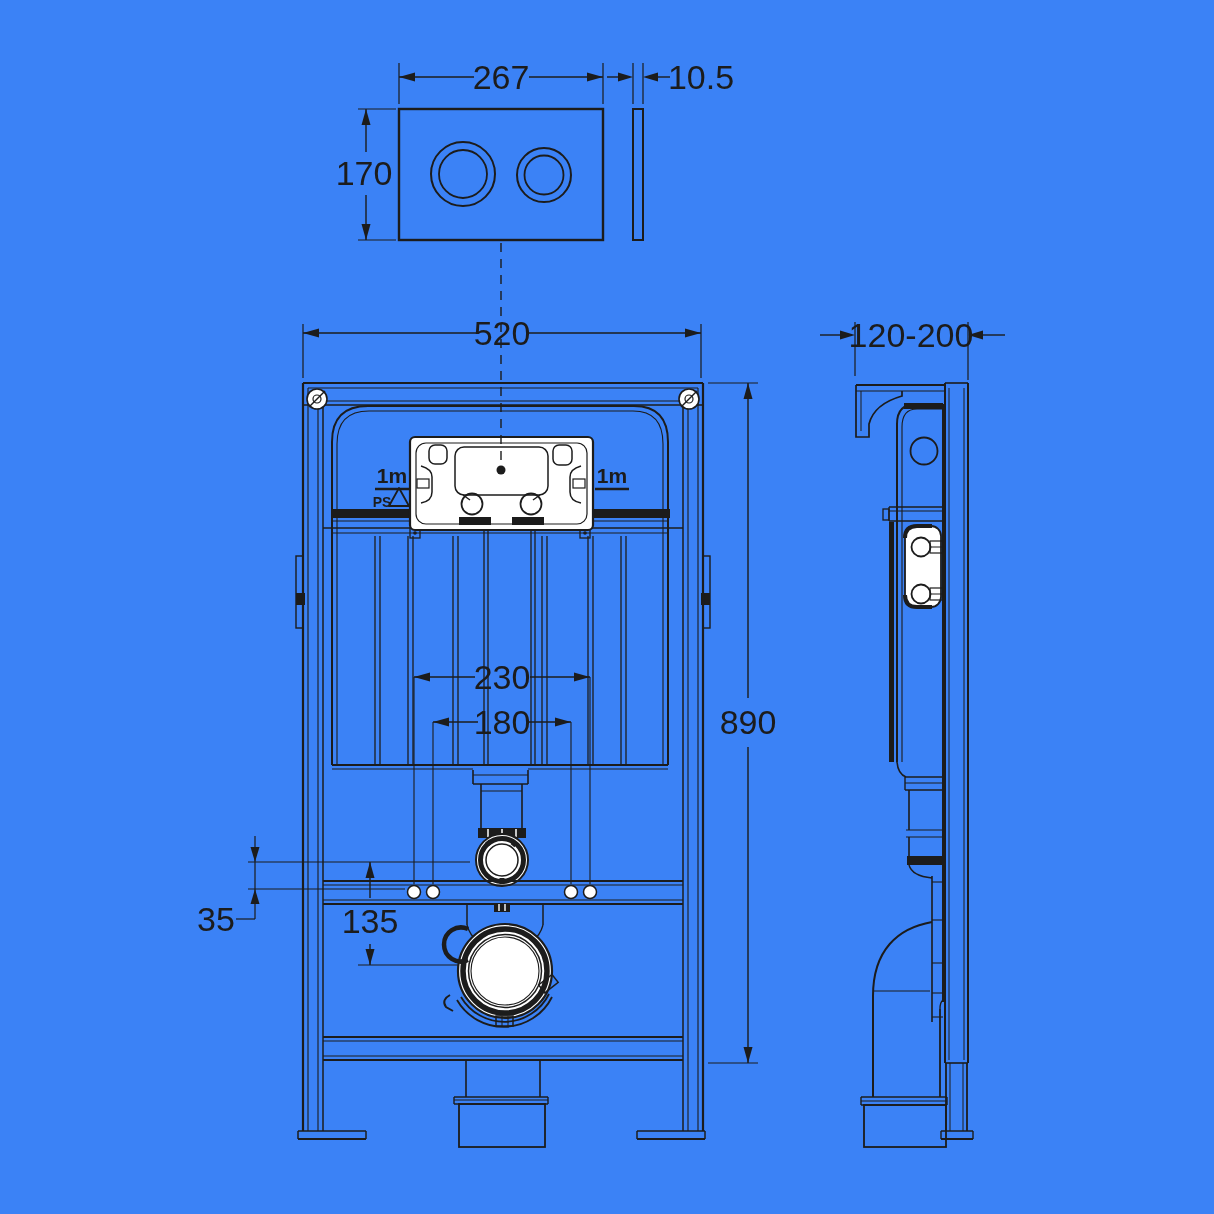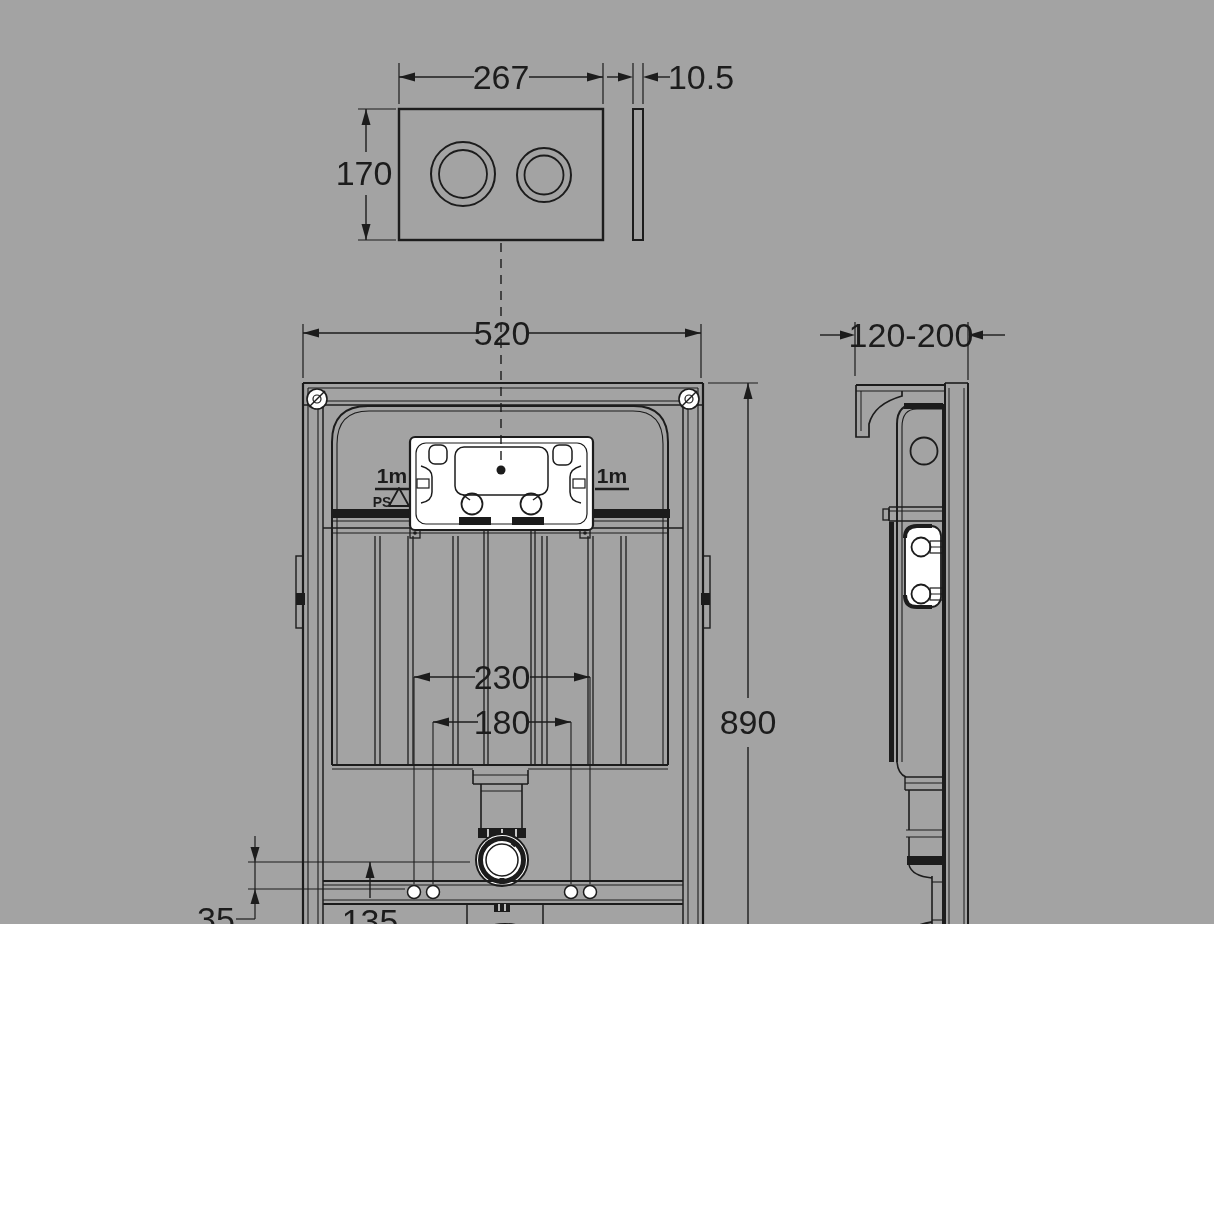--- a/index.html
+++ b/index.html
@@ -1,16 +1,16 @@
 <!DOCTYPE html>
 <html><head>
 <meta charset="utf-8">
 <style>
   html,body{margin:0;padding:0;background:#fff;}
-  .stage{position:relative;width:1214px;height:924px;background:#a3a3a3;overflow:hidden;}
+  .stage{position:relative;width:1214px;height:1214px;background:#3b82f6;overflow:hidden;}
   svg{position:absolute;left:0;top:0;}
   svg text{font-family:"Liberation Sans",sans-serif;fill:#1c1c1c;}
   .dim-txt{font-size:34px;}
   .mark-txt{font-size:21px;font-weight:bold;}
   .ps-txt{font-size:14px;font-weight:bold;}
   .ln{stroke:#1c1c1c;fill:none;}
   .arrow{fill:#1c1c1c;stroke:none;}
   .darkfill{fill:#1c1c1c;stroke:none;}
   .whitefill{fill:#ffffff;}
 </style>

